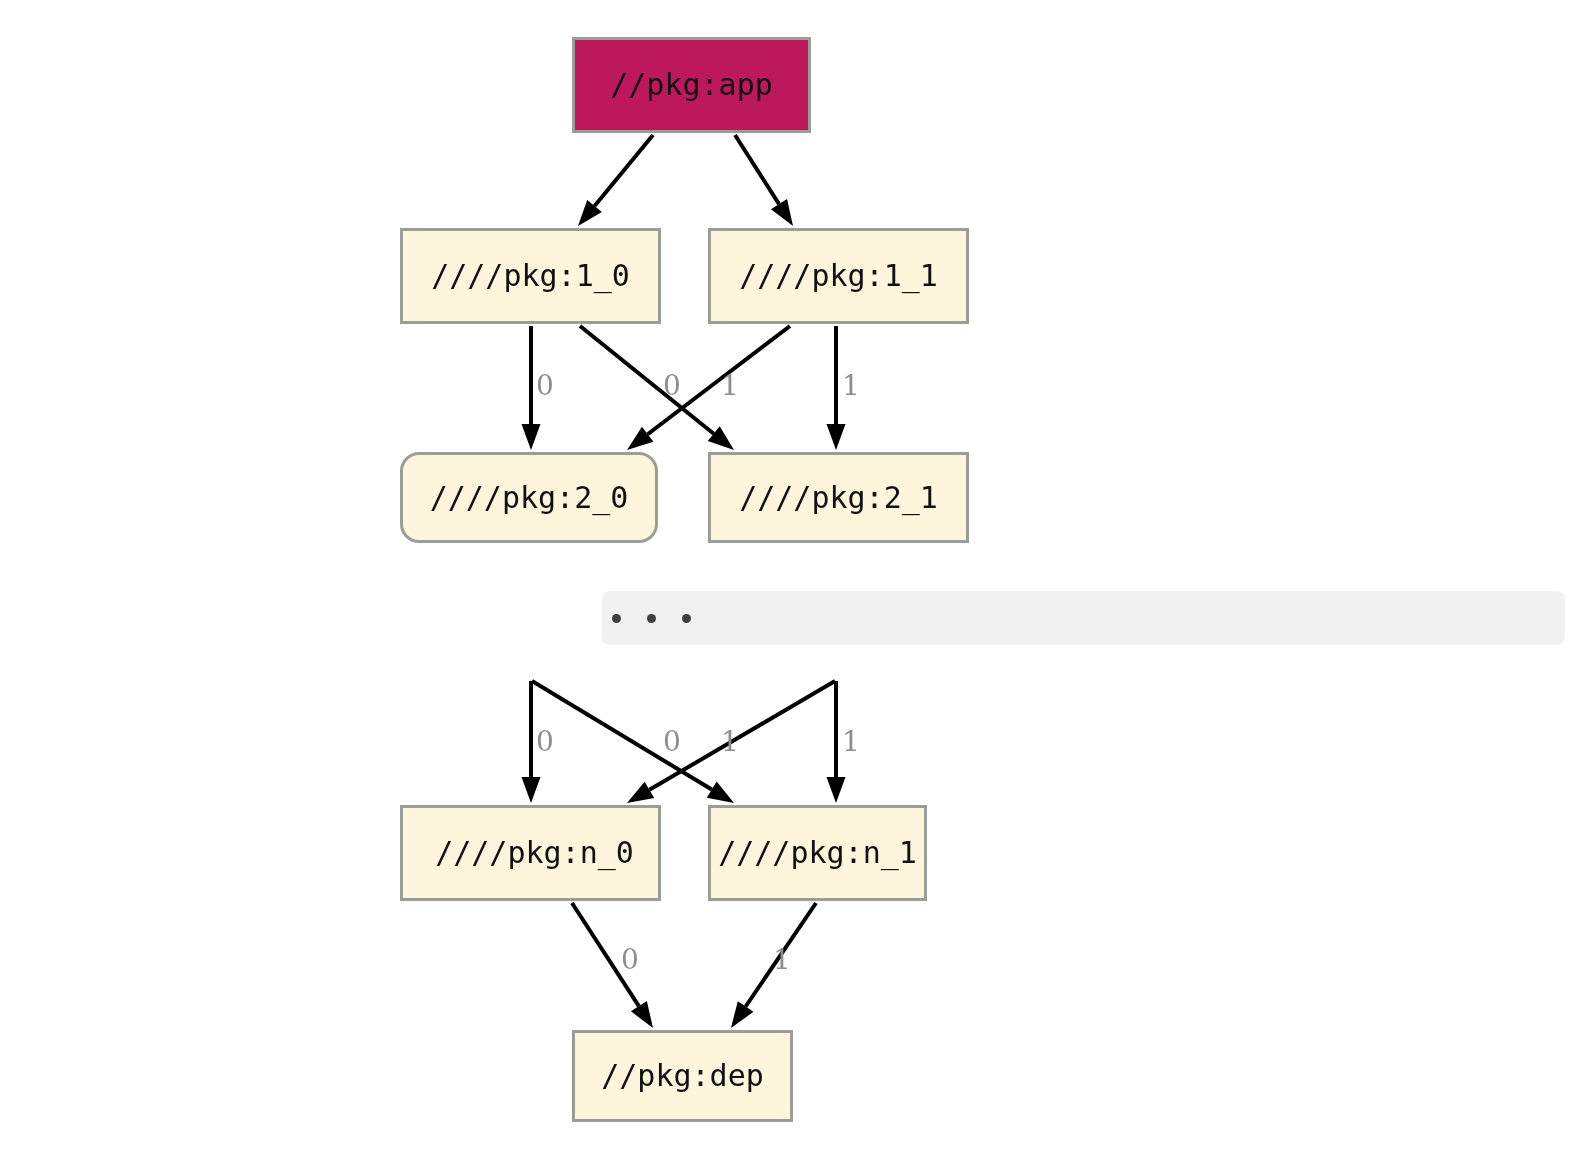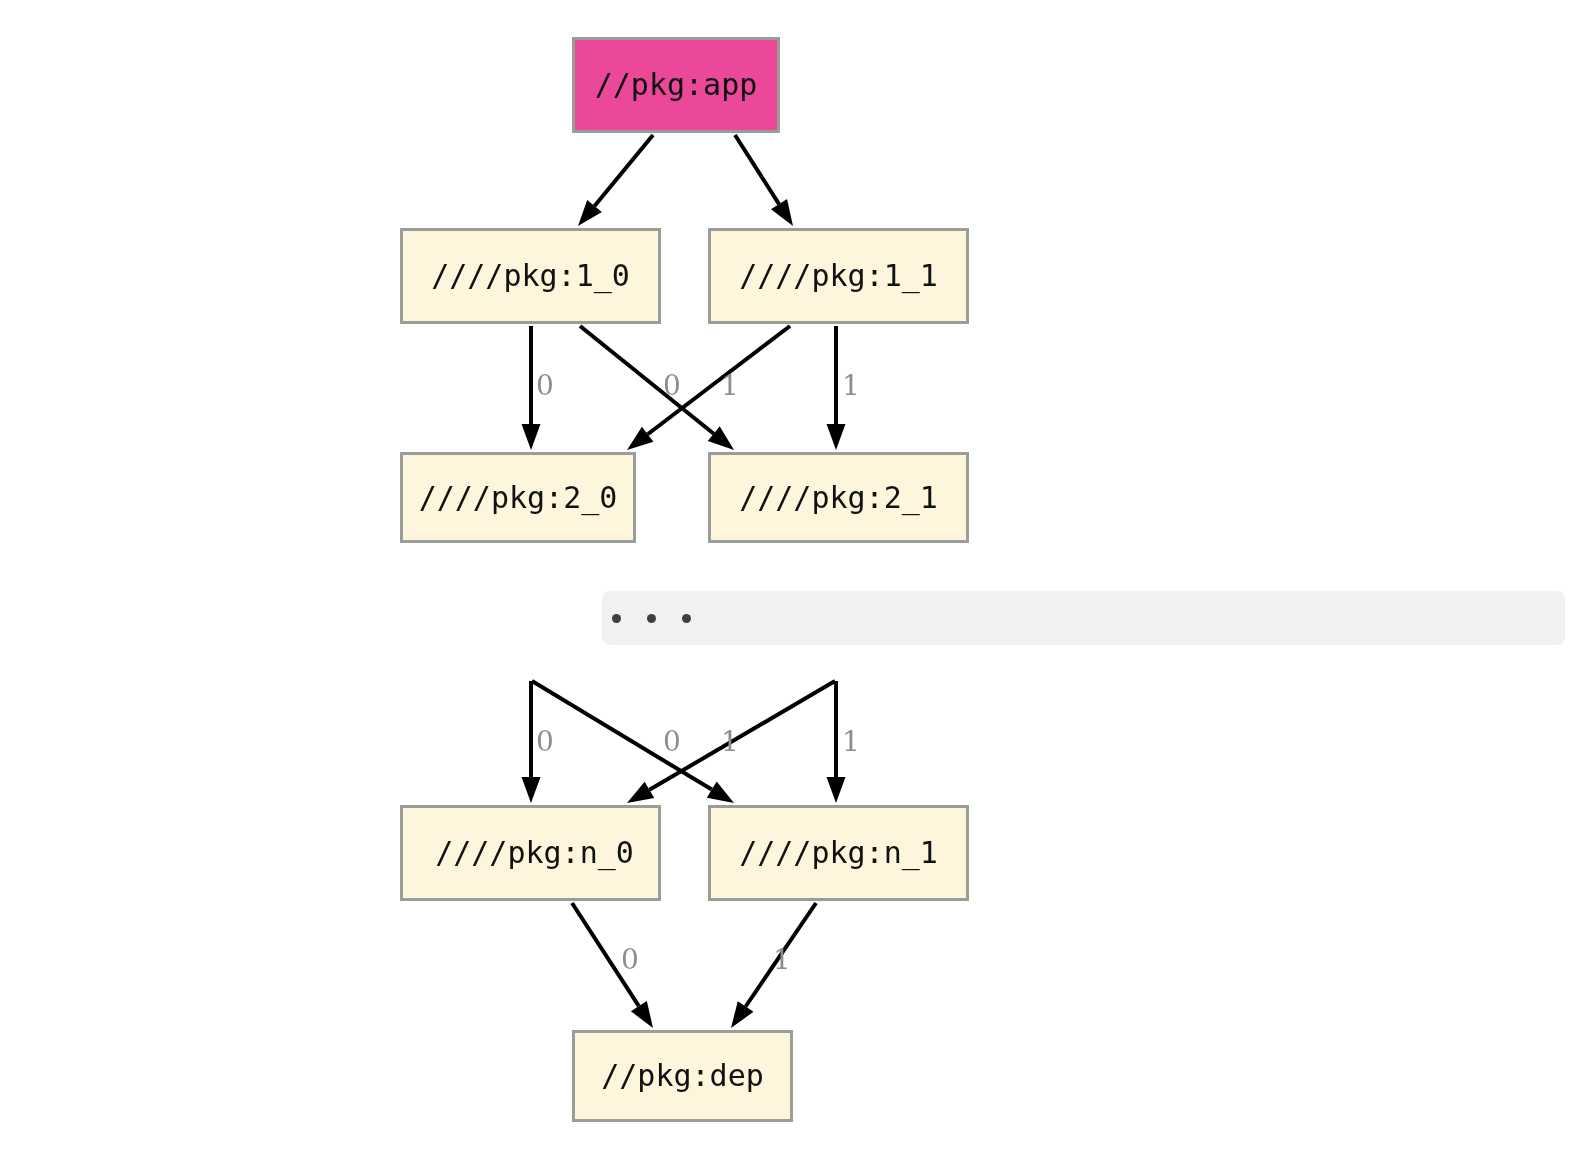--- a/index.html
+++ b/index.html
@@ -153,39 +153,39 @@
           <polygon class="edge-head" fill="#000000" points="653,1028 630.8885021280518,1011.3467221887452 646.8334869302006,1001.0143720369529"></polygon>
         </g>
         <g>
           <line class="edge-line" x1="816" y1="903" x2="745.6200605565892" y2="1006.4999109461922" stroke="#000000"></line>
           <polygon class="edge-head" fill="#000000" points="731,1028 737.7642587869287,1001.1579657428231 753.4758623262497,1011.8418561495614"></polygon>
         </g>
       </g>
   </svg>
 
   <div id="nodes-group">
-      <div class="node" style="left: 572px; top: 37px; width: 208px; height: 96px; background: #ec4899; border-color: rgb(154, 158, 150);">
+      <div class="node" style="left: 572px; top: 37px; width: 239px; height: 96px; background: #be185d; border-color: rgb(154, 158, 150);">
         <span class="node-label">//pkg:app</span>
       </div>
       <div class="node" style="left: 400px; top: 228px; width: 261px; height: 96px; background: rgb(253, 246, 220); border-color: rgb(154, 158, 150); align-items: center;">
         <span class="node-label">////pkg:1_0</span>
       </div>
       <div class="node" style="left: 708px; top: 228px; width: 261px; height: 96px; background: rgb(253, 246, 220); border-color: rgb(154, 158, 150);">
         <span class="node-label">////pkg:1_1</span>
       </div>
-      <div class="node" style="left: 400px; top: 452px; width: 236px; height: 91px; background: rgb(253, 246, 220); border-color: rgb(154, 158, 150);">
+      <div class="node" style="left: 400px; top: 452px; width: 258px; height: 91px; background: rgb(253, 246, 220); border-color: rgb(154, 158, 150); border-radius: 19px;">
         <span class="node-label">////pkg:2_0</span>
       </div>
       <div class="node" style="left: 708px; top: 452px; width: 261px; height: 91px; background: rgb(253, 246, 220); border-color: rgb(154, 158, 150); align-items: center;">
         <span class="node-label">////pkg:2_1</span>
       </div>
       <div class="node" style="left: 400px; top: 805px; width: 261px; height: 96px; background: rgb(253, 246, 220); border-color: rgb(154, 158, 150); padding-left: 8px;">
         <span class="node-label">////pkg:n_0</span>
       </div>
-      <div class="node" style="left: 708px; top: 805px; width: 261px; height: 96px; background: rgb(253, 246, 220); border-color: rgb(154, 158, 150);">
+      <div class="node" style="left: 708px; top: 805px; width: 219px; height: 96px; background: rgb(253, 246, 220); border-color: rgb(154, 158, 150);">
         <span class="node-label">////pkg:n_1</span>
       </div>
       <div class="node" style="left: 572px; top: 1030px; width: 221px; height: 92px; background: rgb(253, 246, 220); border-color: rgb(154, 158, 150);">
         <span class="node-label">//pkg:dep</span>
       </div>
     </div>
   <div id="edge-labels-group">
       <div class="edge-label" style="left: 536px; top: 372px; color: rgb(141, 141, 141);">0</div>
       <div class="edge-label" style="left: 663px; top: 372px; color: rgb(141, 141, 141);">0</div>
       <div class="edge-label" style="left: 721px; top: 372px; color: rgb(141, 141, 141);">1</div>

